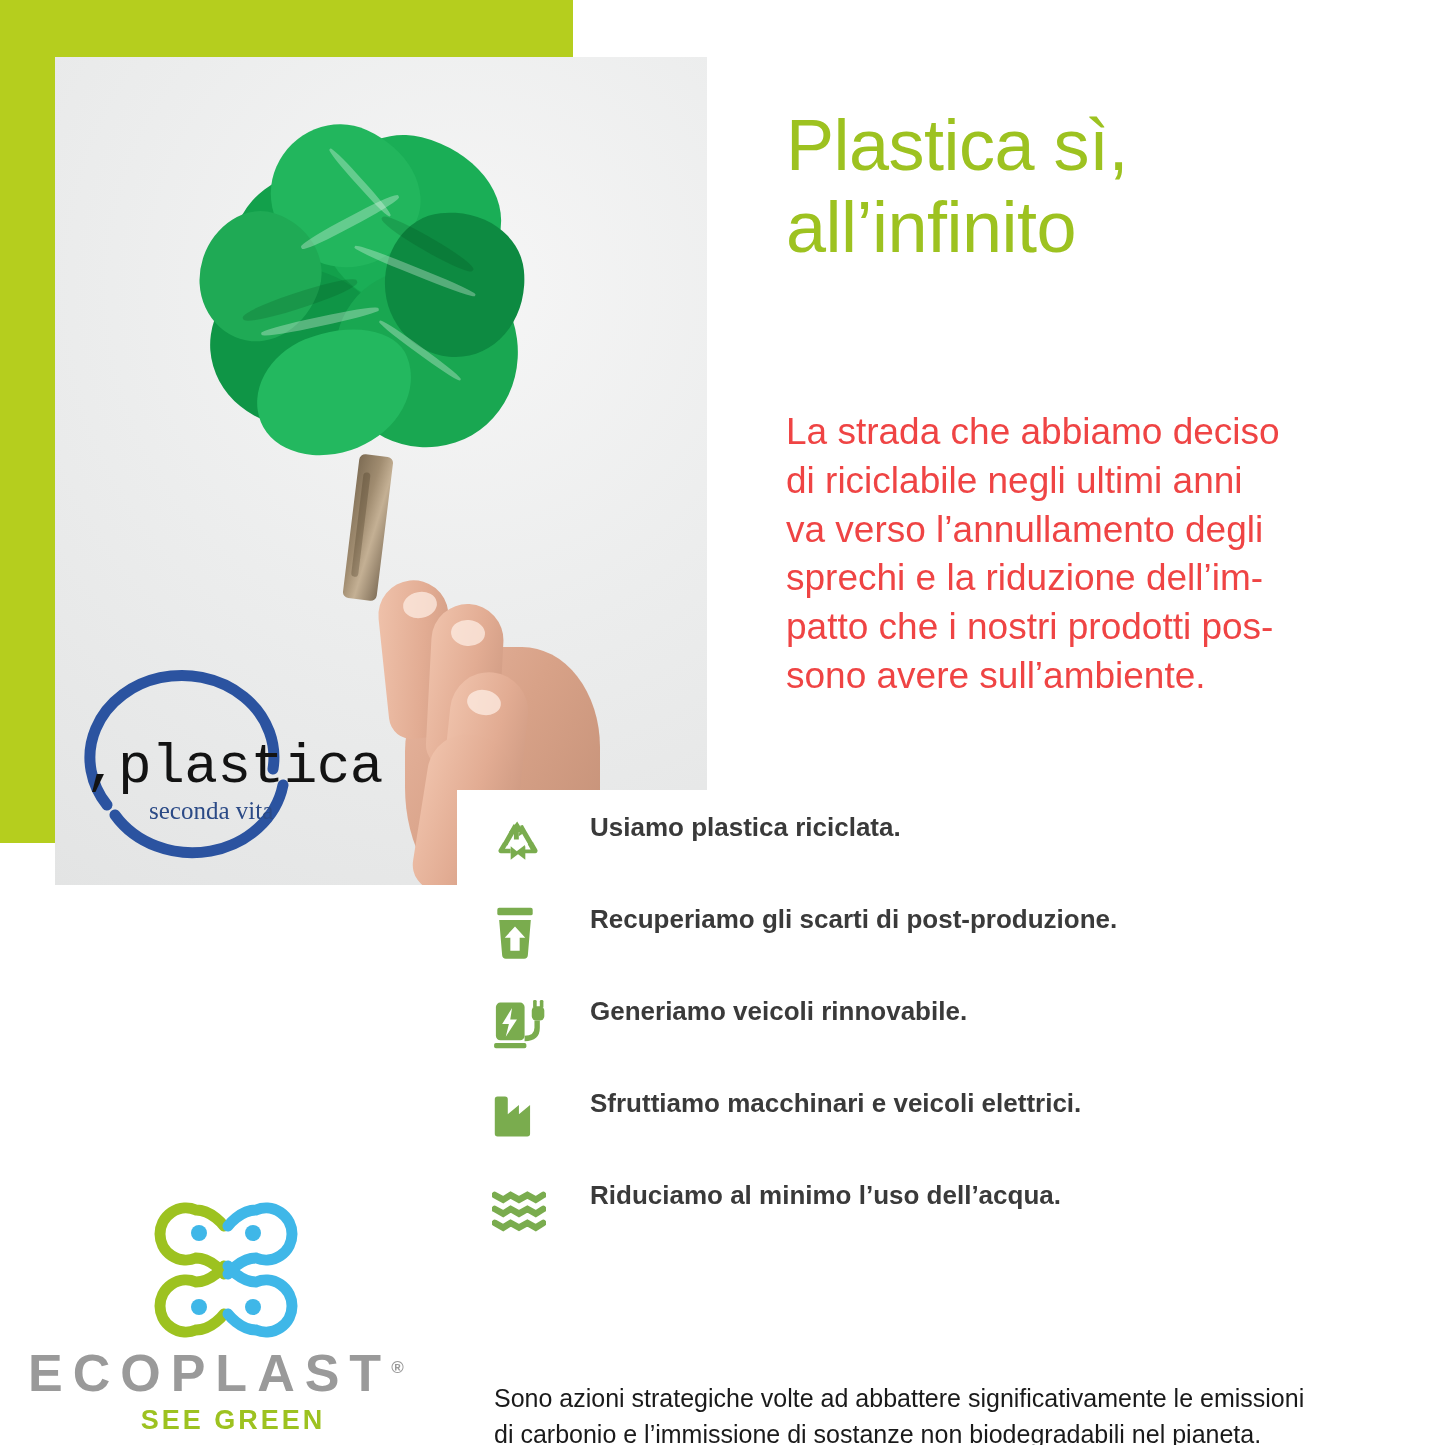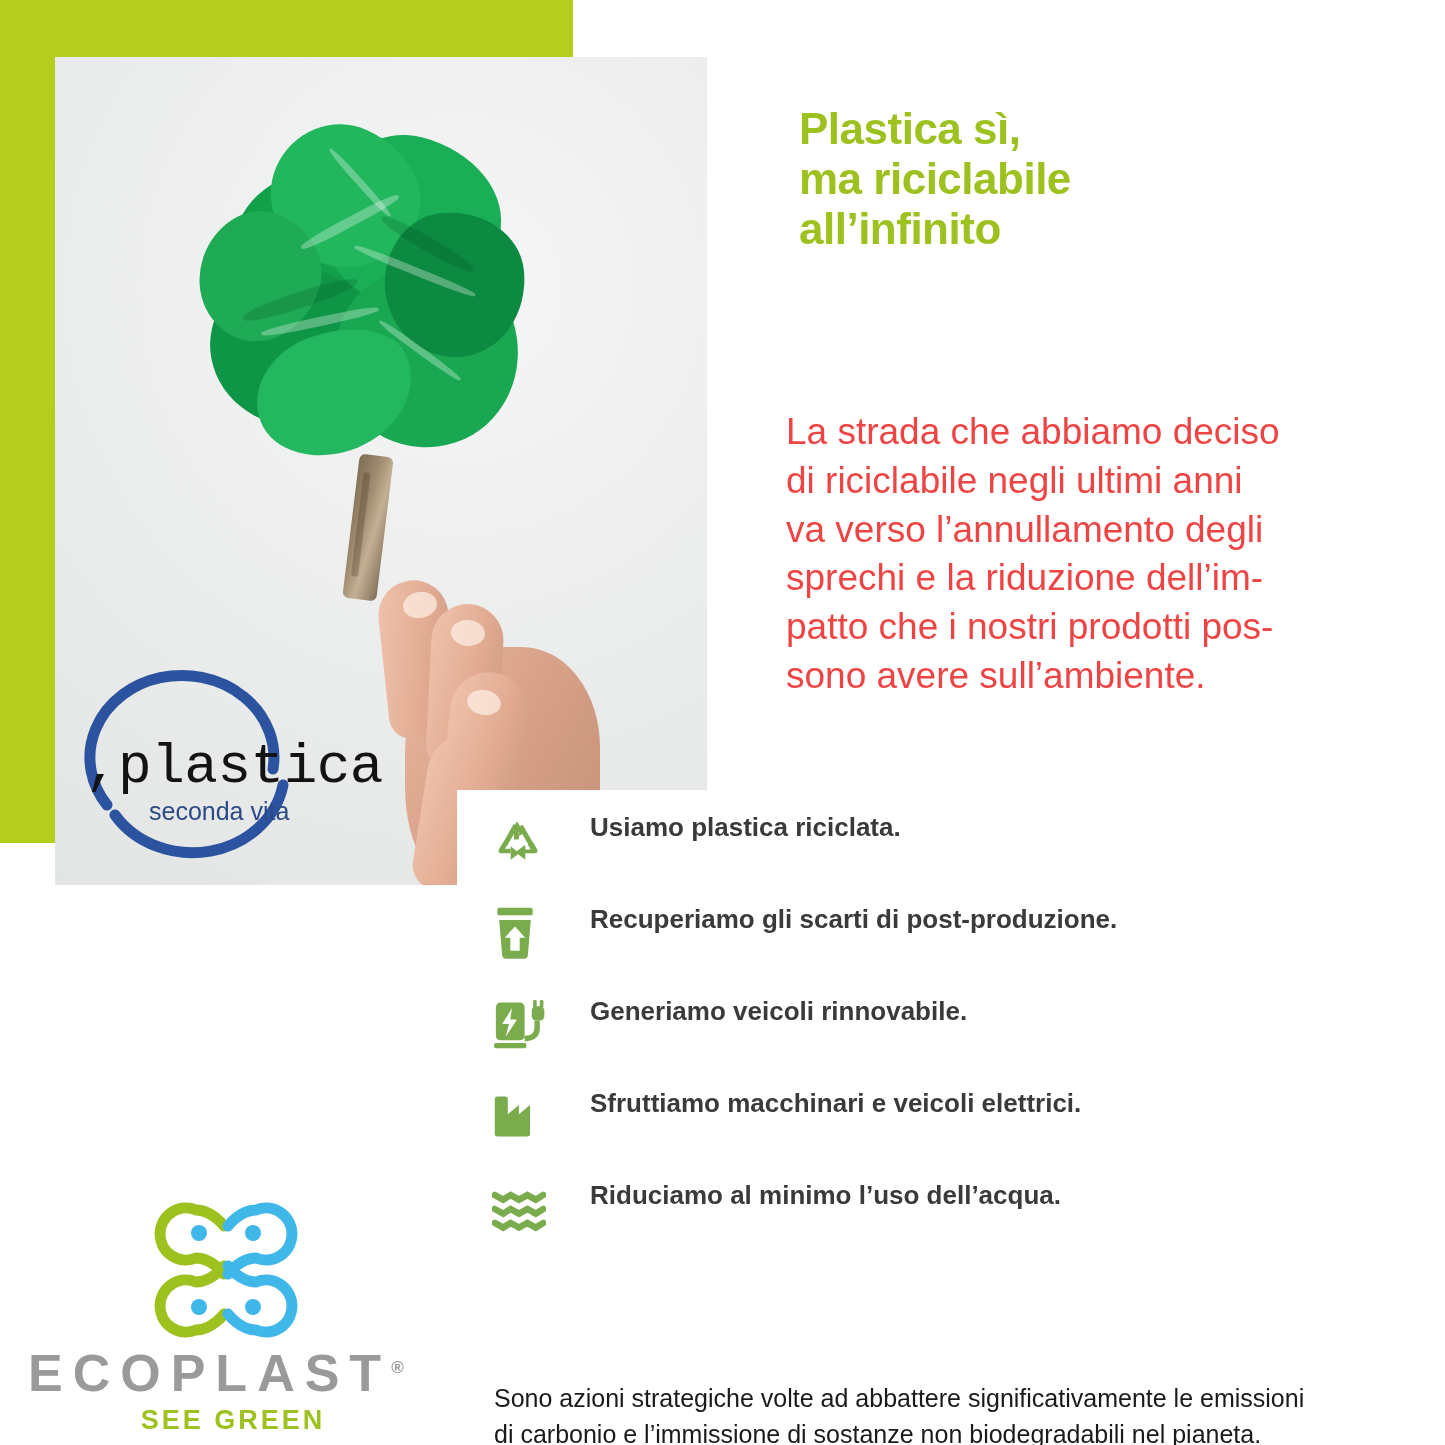--- a/index.html
+++ b/index.html
@@ -146,21 +146,21 @@
     left: 8px; top: 78px;
     font-family: Liberation Mono, monospace;
     font-size: 56px;
     color: #131313;
     letter-spacing: -0.5px;
     white-space: nowrap;
   }
   .psv-sub {
     position: absolute;
     left: 72px; top: 140px;
-    font-family: Liberation Sans, sans-serif;
+    font-family: Liberation Serif, serif;
     font-size: 25px;
     color: #2b4a86;
     white-space: nowrap;
   }
 
   
   .white-panel {
     position: absolute;
     left: 457px;
     top: 790px;
@@ -168,26 +168,25 @@
     height: 655px;
     background: #ffffff;
   }
 
   
   .headline {
     position: absolute;
     left: 786px;
     top: 104px;
     width: 620px;
-    font-size: 44px;
-    font-weight: bold;
+    font-size: 72px;
+    font-weight: normal;
     line-height: 1.14;
     color: #9dc220;
     letter-spacing: -0.5px;
-    margin-left: 13px;
   }
   .body-copy {
     position: absolute;
     left: 786px;
     top: 408px;
     width: 600px;
     font-size: 37px;
     line-height: 1.32;
     color: #ef4444;
   }
@@ -308,21 +307,20 @@
       </svg>
       <div class="psv-word">,plastica</div>
       <div class="psv-sub">seconda vita</div>
     </div>
   </div>
 
   <div class="white-panel"></div>
 
   <div class="headline">
     <div>Plastica sì,</div>
-    <div>ma riciclabile</div>
     <div>all’infinito</div>
   </div>
 
   <div class="body-copy">
     <div>La strada che abbiamo deciso</div>
     <div>di riciclabile negli ultimi anni</div>
     <div>va verso l’annullamento degli</div>
     <div>sprechi e la riduzione dell’im-</div>
     <div>patto che i nostri prodotti pos-</div>
     <div>sono avere sull’ambiente.</div>

